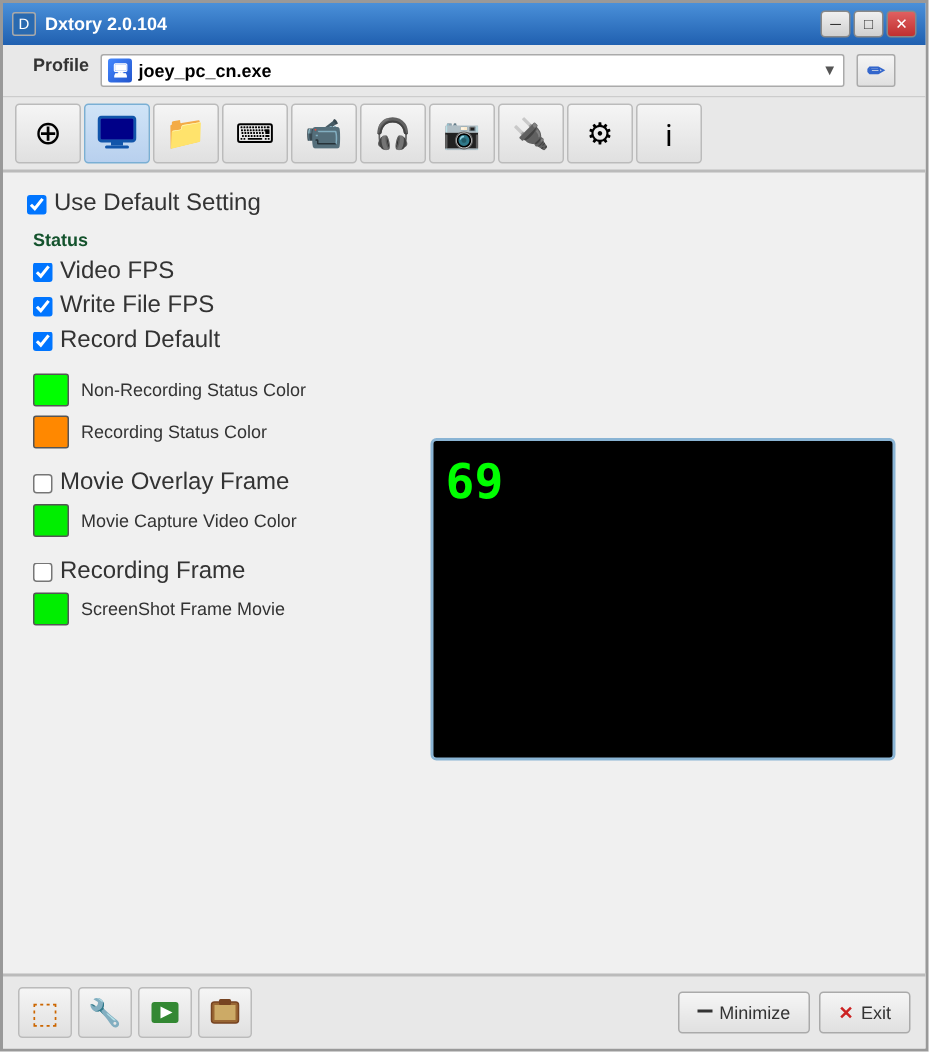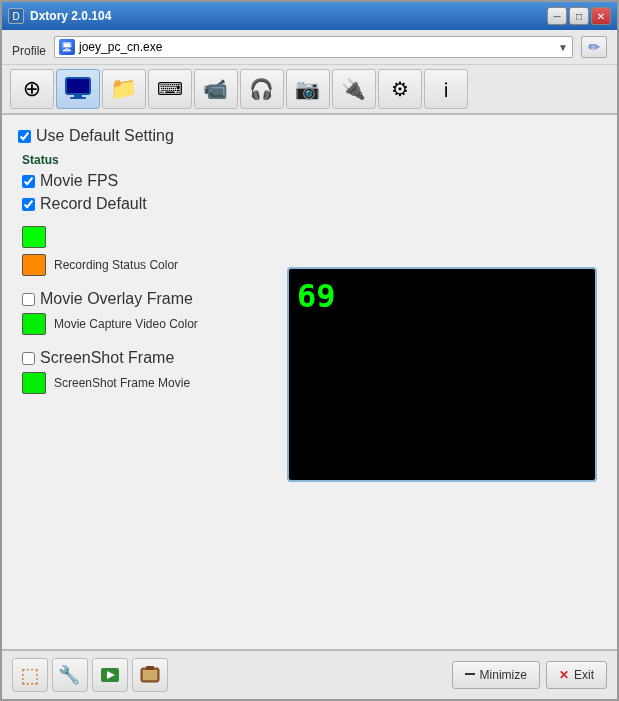--- a/index.html
+++ b/index.html
@@ -65,26 +65,27 @@
       align-items: center;
       justify-content: center;
       color: #333;
     }
     .title-btn.minimize { background: linear-gradient(to bottom, #f0f0f0, #d0d0d0); }
     .title-btn.maximize { background: linear-gradient(to bottom, #f0f0f0, #d0d0d0); }
     .title-btn.close { background: linear-gradient(to bottom, #e06060, #c03030); color: white; }
 
     .profile-bar {
       background: #e8e8e8;
-      padding: 6px 10px;
-      display: flex;
-      align-items: flex-end;
+      padding: 6px 20px;
+      display: flex;
+      align-items: flex-start;
       gap: 8px;
       border-bottom: 1px solid #ccc;
       flex-shrink: 0;
+      font-weight: bold;
     }
     .profile-label {
       font-size: 12px;
       color: #333;
     }
     .profile-select {
       flex: 1;
       height: 22px;
       border: 1px solid #aaa;
       background: white;
@@ -208,21 +209,21 @@
     .color-label {
       font-size: 12px;
       color: #333;
     }
     .separator {
       height: 8px;
     }
 
     .preview-box {
       position: absolute;
-      top: 152px;
+      top: 177px;
       right: 20px;
       width: 310px;
       height: 215px;
       background: black;
       border: 2px solid #8ab4d4;
       border-radius: 4px;
       display: flex;
       align-items: flex-start;
       padding: 8px;
     }
@@ -331,33 +332,38 @@
     <div class="checkbox-row">
       <input type="checkbox" checked="" style="">
       <span class="checkbox-label">Use Default Setting</span>
     </div>
 
     <div class="status-section">
       <div class="status-label">Status</div>
 
       <div class="checkbox-row">
         <input type="checkbox" checked="" style="">
-        <span class="checkbox-label">Movie FPS</span>
-      </div>
-
+        <span class="checkbox-label">Video FPS</span>
+      </div>
+
+      <div class="checkbox-row">
+        <input type="checkbox" checked="" style="">
+        <span class="checkbox-label">Write File FPS</span>
+      </div>
 
       <div class="checkbox-row">
         <input type="checkbox" checked="" style="">
         <span class="checkbox-label">Record Default</span>
       </div>
 
       <div class="separator"></div>
 
       <div class="color-row">
         <div class="color-swatch" style="background: #00ff00;"></div>
+        <span class="color-label">Non-Recording Status Color</span>
       </div>
 
       <div class="color-row">
         <div class="color-swatch" style="background: #ff8800;"></div>
         <span class="color-label">Recording Status Color</span>
       </div>
 
       <div class="separator"></div>
 
       <div class="checkbox-row">
@@ -367,21 +373,21 @@
 
       <div class="color-row">
         <div class="color-swatch" style="background: #00ee00;"></div>
         <span class="color-label">Movie Capture Video Color</span>
       </div>
 
       <div class="separator"></div>
 
       <div class="checkbox-row">
         <input type="checkbox" style="">
-        <span class="checkbox-label">ScreenShot Frame</span>
+        <span class="checkbox-label">Recording Frame</span>
       </div>
 
       <div class="color-row">
         <div class="color-swatch" style="background: #00ee00;"></div>
         <span class="color-label">ScreenShot Frame Movie</span>
       </div>
     </div>
 
     <div class="preview-box">
       <span class="preview-number">69</span>

